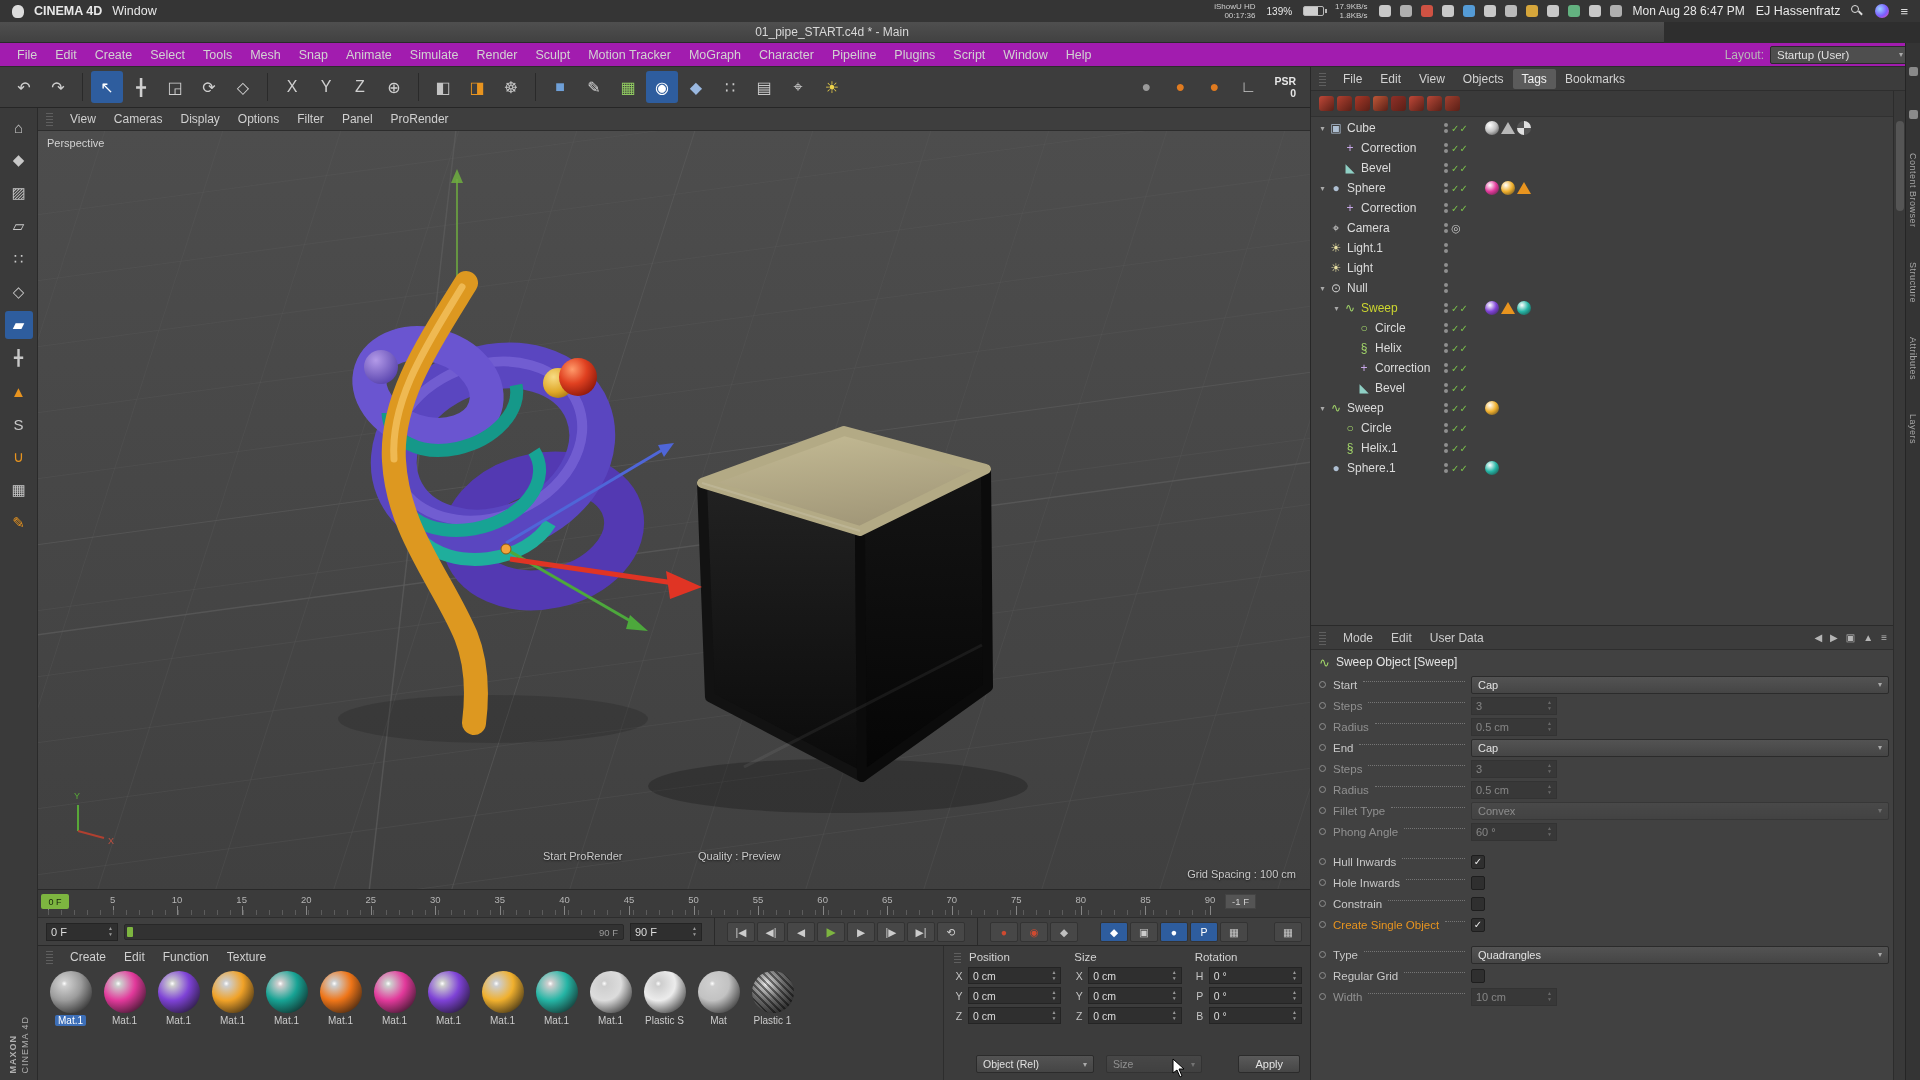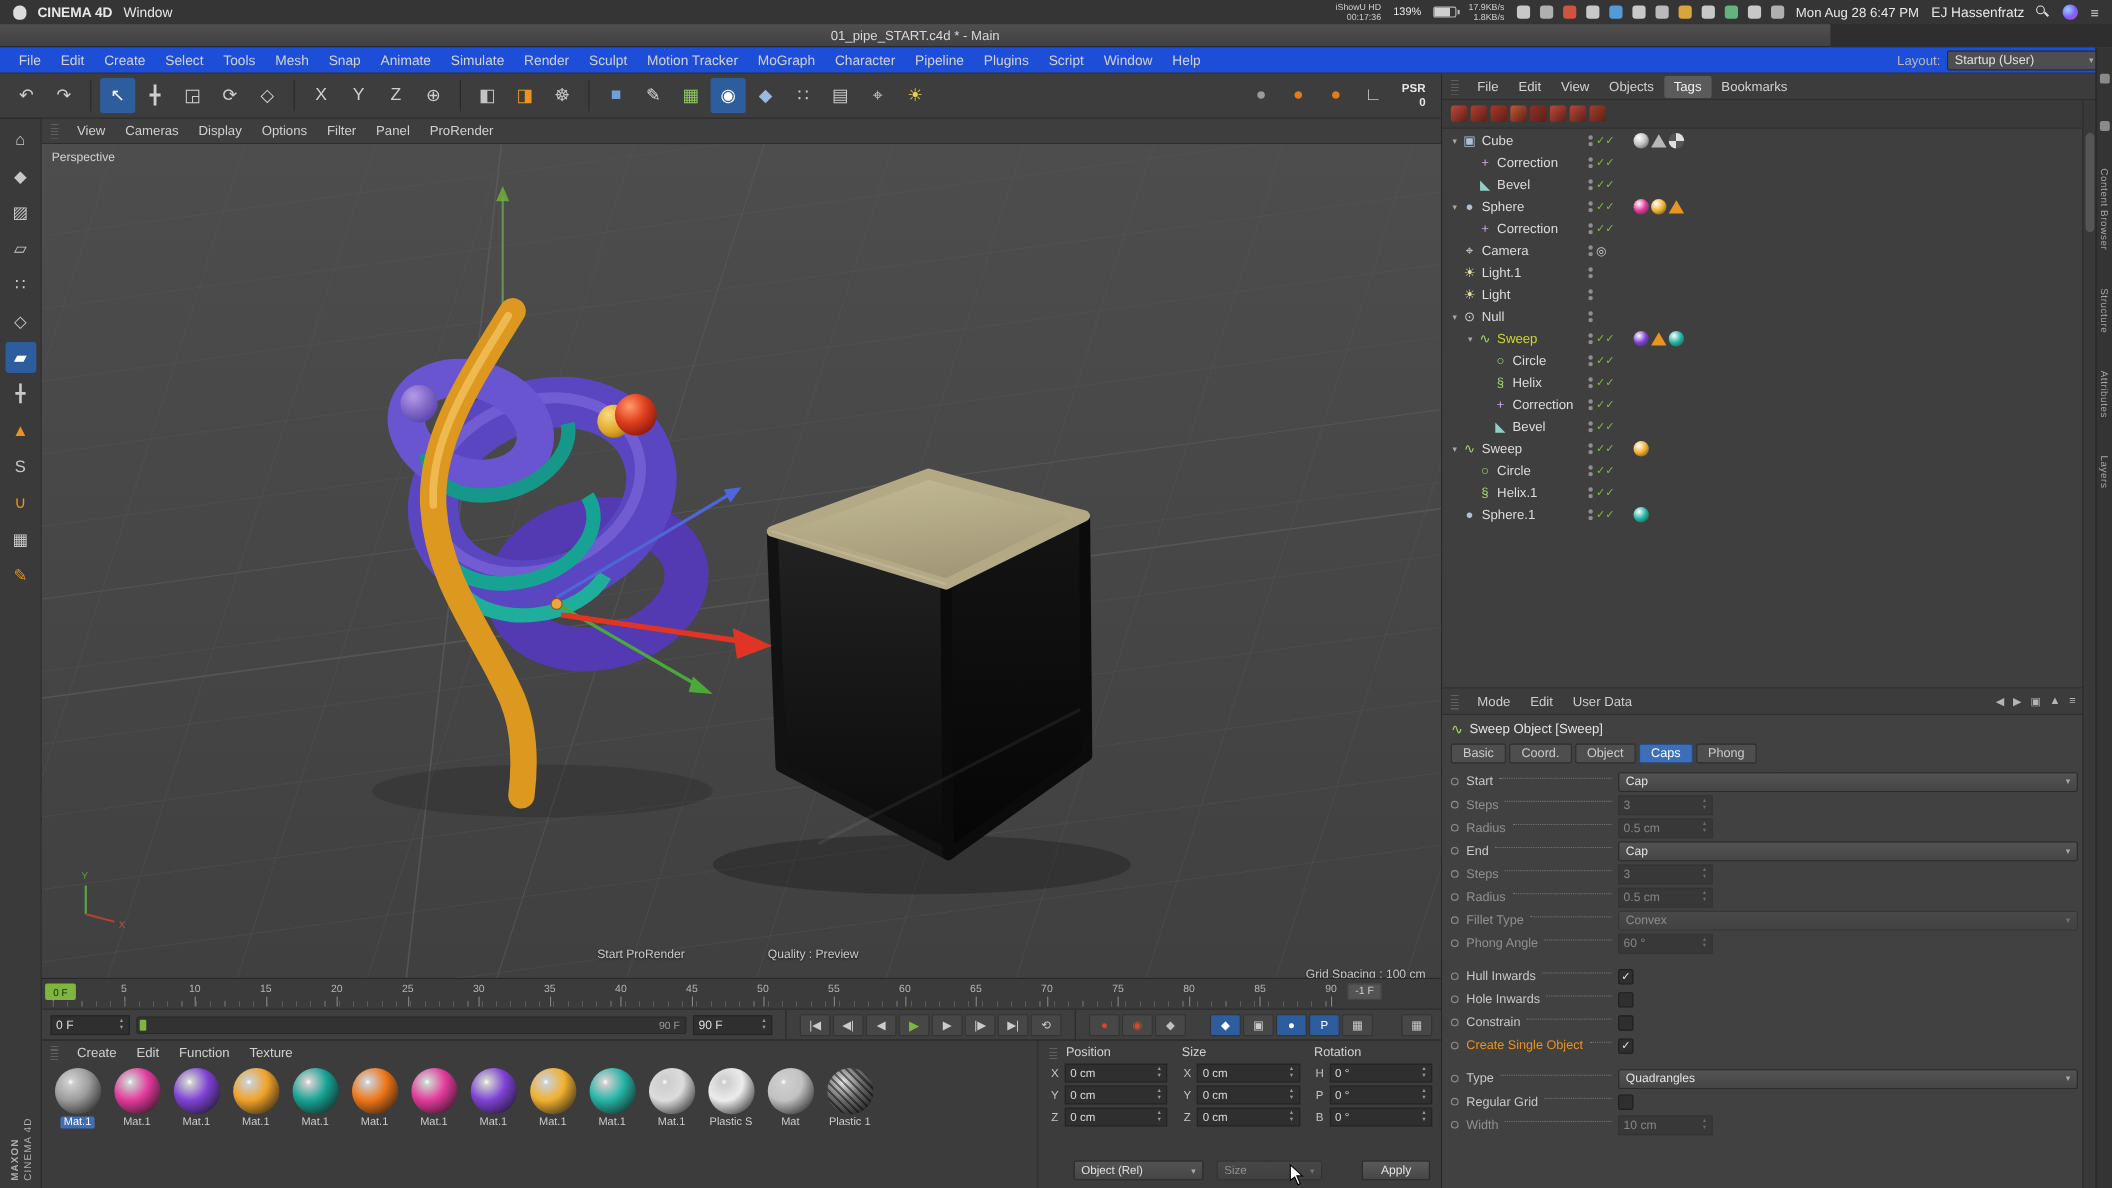--- a/index.html
+++ b/index.html
@@ -26,21 +26,21 @@
   .mag { position:relative; width:13px; height:13px; display:inline-block; }
   .mag-c { position:absolute; left:0; top:0; width:8px; height:8px; border:1.5px solid #ddd; border-radius:50%; }
   .mag-t { position:absolute; left:7px; top:7px; width:5px; height:1.5px; background:#ddd; transform:rotate(45deg); }
   .siri { width:14px; height:14px; border-radius:50%; background:radial-gradient(circle at 35% 35%, #9ad0ff, #7a5cff 55%, #ff4f9a); }
   .nc { font-size:13px; color:#ddd; }
 
   
   #title-bar { position:absolute; left:0; top:22px; width:1664px; height:21px;
                background:linear-gradient(#4f4f4f,#414141); border-bottom:1px solid #2a2a2a;
                display:flex; align-items:center; justify-content:center; font-size:12px; color:#d8d8d8; }
-  #main-menu { position:absolute; left:0; top:43px; width:1920px; height:24px; background:#1d4ed8;
+  #main-menu { position:absolute; left:0; top:43px; width:1920px; height:24px; background:#a21caf;
                display:flex; align-items:center; padding-left:8px; font-size:12.5px; color:#d2d2d2;
                border-bottom:1px solid #2c2c2c; }
   #layout-box { margin-left:auto; display:flex; align-items:center; gap:6px; padding-right:10px; font-size:12px; color:#b8b8b8; }
   .dropdown-sm { background:#4e4e4e; border:1px solid #2b2b2b; border-radius:2px; min-width:140px; height:18px;
                  display:flex; align-items:center; padding:0 6px; font-size:11.5px; color:#e0e0e0; }
   #toolbar { position:absolute; left:0; top:67px; width:1310px; height:41px; background:#3d3d3d;
              border-bottom:1px solid #262626; display:flex; align-items:center; padding:0 8px; }
   #toolbar-tools { display:flex; align-items:center; gap:2px; }
   .tool-btn { width:32px; height:32px; display:flex; align-items:center; justify-content:center;
               border-radius:3px; font-size:16px; color:#cfcfcf; }
@@ -63,21 +63,21 @@
   .vtext.b { font-weight:bold; }
 
   
   #viewport { position:absolute; left:38px; top:108px; width:1272px; height:781px; background:#454545; }
   #vp-menu { height:23px; background:#3e3e3e; border-bottom:1px solid #2d2d2d; display:flex;
              align-items:center; font-size:12px; padding-left:8px; color:#d0d0d0; }
   #scene { position:absolute; left:0; top:23px; width:1272px; height:758px; overflow:hidden;
            background:linear-gradient(#4d4d4d,#404040); }
   #scene-svg { position:absolute; left:0; top:0; }
   #vp-label { position:absolute; left:9px; top:6px; font-size:11px; color:#d2d2d2; }
-  .hud { position:absolute; font-size:11px; color:#c9c9c9; text-shadow:0 1px 2px rgba(0,0,0,.6);margin-top:12px; }
+  .hud { position:absolute; font-size:11px; color:#c9c9c9; text-shadow:0 1px 2px rgba(0,0,0,.6); }
   #hud-render { left:505px; top:719px; }
   #hud-quality { left:660px; top:719px; }
   #hud-grid { right:14px; top:737px; }
 
   
   #timeline { position:absolute; left:38px; top:889px; width:1272px; height:28px; background:#3b3b3b;
               border-top:1px solid #292929; }
   #ruler { position:absolute; left:10px; right:100px; top:0; height:26px; }
   #ruler::after { content:""; position:absolute; left:0; right:0; bottom:1px; height:5px;
                   background:repeating-linear-gradient(90deg,#5c5c5c 0 1px,transparent 1px 13px); }
@@ -990,27 +990,20 @@
           <span>▶</span>
         <span>▣</span>
           <span>▲</span>
           <span>≡</span>
       </div>
     </div>
     <div id="attr-title">
       <span class="ticon">∿</span>
       <span>Sweep Object [Sweep]</span>
     </div>
-    <div id="attr-tabs">
-        <div class="atab">Basic</div>
-        <div class="atab">Coord.</div>
-        <div class="atab">Object</div>
-        <div class="atab active">Caps</div>
-        <div class="atab">Phong</div>
-      </div>
     <div id="attr-rows">
         <div class="arow">
           <span class="adot"></span>
           <span class="alabel">Start</span>
           <span class="aleader"></span>
           <div class="actrl">
             <div class="addk">
               <span>Cap</span>
               <span class="dd-arrow">▾</span>
             </div>

